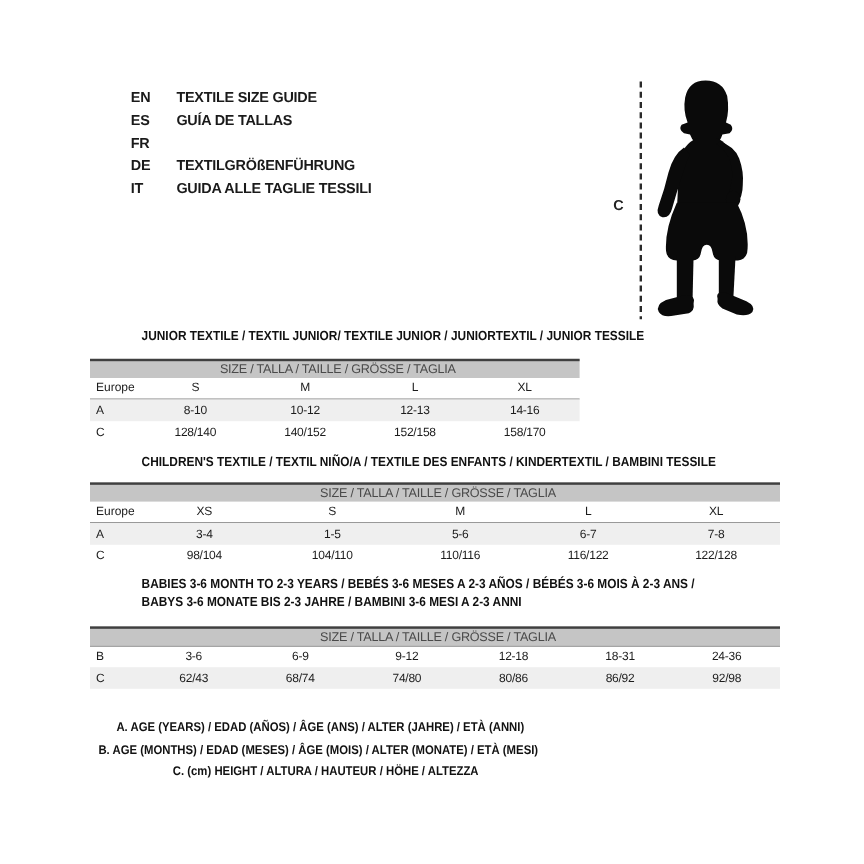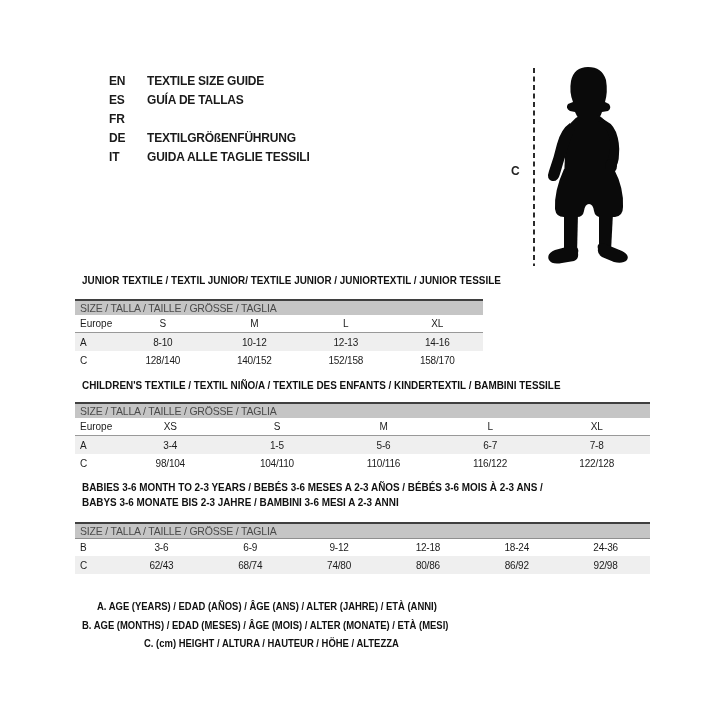--- a/index.html
+++ b/index.html
@@ -15,29 +15,30 @@
   .lang-row{display:flex;height:19px;line-height:19px;font-weight:700;font-size:12px;letter-spacing:-0.2px;padding-left:27px;}
   .lang-code{width:38px;}
   .lang-label{white-space:nowrap;}
 
   
   .figure-svg{left:545px;top:64px;}
   .dotline-svg{left:530px;top:66px;}
   .figure-c{left:511px;top:164px;font-weight:700;font-size:12px;color:#222;}
 
   
-  .sec-title{font-weight:700;font-size:11px;line-height:15px;color:#111;}
+  .sec-title{font-weight:700;font-size:11px;line-height:15px;color:#111;margin-left:36px;}
   .cond{display:inline-block;transform:scaleX(0.9);transform-origin:0 50%;white-space:nowrap;}
   .title-line{height:15px;}
 
   
   .thead{
     height:16px;line-height:14px;background:#c5c5c5;border-top:2px solid #3f3f3f;
     color:#4a4a4a;font-size:10.5px;padding-left:5px;box-sizing:border-box;
     letter-spacing:-0.2px;
+    text-align:center;
   }
   .trow{display:grid;height:18px;align-items:center;font-size:10px;color:#1c1c1c;box-sizing:border-box;}
   .trow .tlabel{padding-left:5px;text-align:left;}
   .tcell{text-align:center;letter-spacing:-0.2px;}
   .trow.rule-bottom{border-bottom:1px solid #999;}
   .trow.rule-top{border-top:1px solid #8f8f8f;}
   .trow.shaded{background:#efefef;}
 
   
   .notes{left:82px;top:597px;text-align:center;}
@@ -151,21 +152,21 @@
     <div class="title-line"><div class="cond">BABYS 3-6 MONATE BIS 2-3 JAHRE / BAMBINI 3-6 MESI A 2-3 ANNI</div></div>
   </div>
 <div class="abs" style="left:75px;top:522px;width:575px;">
     <div class="thead">SIZE / TALLA / TAILLE / GRÖSSE / TAGLIA</div>
     <div class="trow rule-top" style="grid-template-columns: 42px repeat(6, 1fr);">
       <div class="tlabel">B</div>
       <div class="tcell">3-6</div>
       <div class="tcell">6-9</div>
       <div class="tcell">9-12</div>
       <div class="tcell">12-18</div>
-      <div class="tcell">18-24</div>
+      <div class="tcell">18-31</div>
       <div class="tcell">24-36</div>
     </div>
     <div class="trow shaded" style="grid-template-columns: 42px repeat(6, 1fr);">
       <div class="tlabel">C</div>
       <div class="tcell">62/43</div>
       <div class="tcell">68/74</div>
       <div class="tcell">74/80</div>
       <div class="tcell">80/86</div>
       <div class="tcell">86/92</div>
       <div class="tcell">92/98</div>

